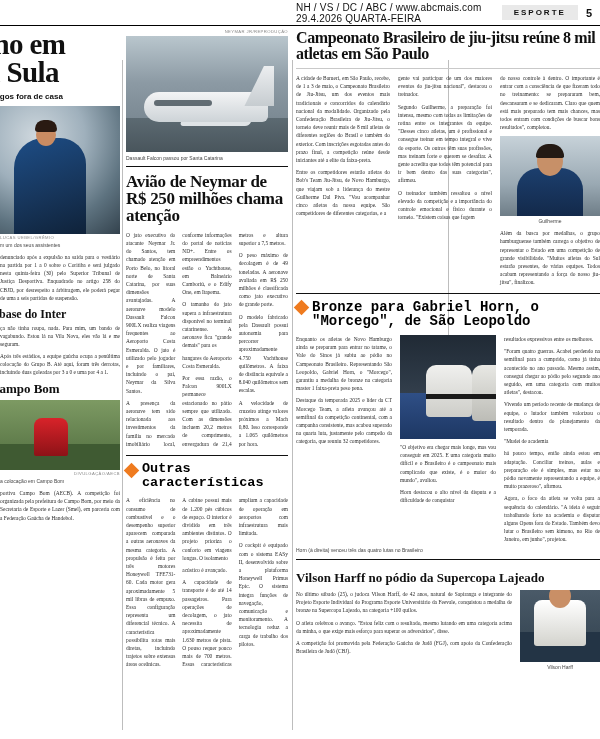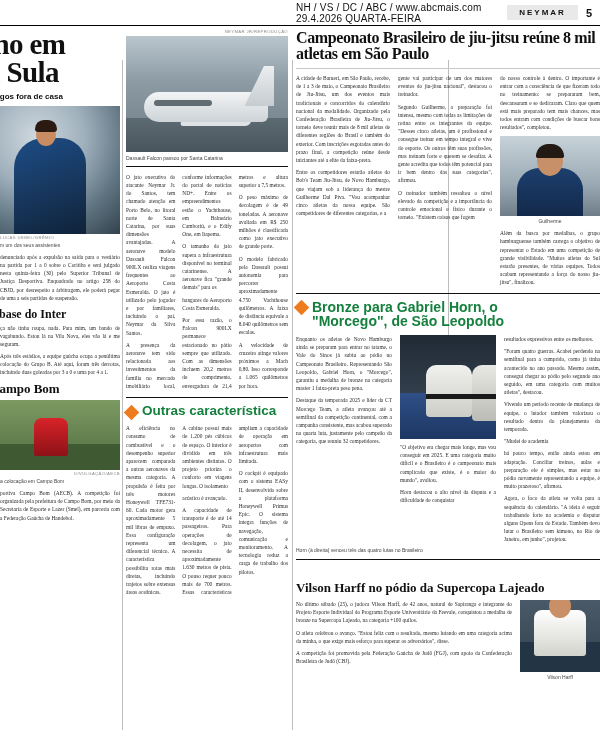--- a/index.html
+++ b/index.html
@@ -165,32 +165,32 @@
 
   
   .orange-head { display:flex; align-items:flex-start; gap:5px; }
   .diamond {
     width:11px; height:11px; background:#ef7b1f; transform:rotate(45deg);
     flex:0 0 auto; margin-top:3px;
   }
   .orange-head-2 .diamond { margin-top:2px; }
 
   .kicker-orange {
-    font-family:Liberation Sans, sans-serif; font-weight:bold;
-    color:#15803d; font-size:13.5px; line-height:1.05;
+    font-family:Liberation Mono, monospace; font-weight:bold;
+    color:#000000; font-size:13.5px; line-height:1.05;
   }
   .cols3 { column-count:3; column-gap:7px; }
 </style>
 </head>
 <body>
 
 <div class="masthead">
   <div class="mast-left">NH / VS / DC / ABC / www.abcmais.com  29.4.2026  QUARTA-FEIRA</div>
   <div class="mast-spacer"></div>
-  <div class="mast-section">NEYMAR</div>
+  <div class="mast-section">ESPORTE</div>
   <div class="mast-page">5</div>
 </div>
 
 <div class="page">
 
   <div class="vrule" style="left:122px; height:670px;"></div>
   <div class="vrule" style="left:292px; height:670px;"></div>
   <div class="vrule" style="left:448px; height:300px;"></div>
 
   <div class="col c1">
@@ -234,37 +234,38 @@
       <div class="ground"></div>
       <div class="wing"></div>
       <div class="fuse"></div>
       <div class="tail"></div>
       <div class="win"></div>
     </div>
     <div class="caption" style="margin-top:3px;">Dassault Falcon passou por Santa Catarina</div>
 
     <div class="rule" style="margin-top:4px;"></div>
 
+    <div class="hl-big" style="margin-top:6px;">Avião de Neymar de R$ 250 milhões chama atenção</div>
 
     <div class="cols3" style="margin-top:6px;">
       <div class="body-txt">O jato executivo do atacante Neymar Jr. do Santos, tem chamado atenção em Porto Belo, no litoral norte de Santa Catarina, por suas dimensões avantajadas. A aeronave modelo Dassault Falcon 900LX realiza viagens frequentes ao Aeroporto Costa Esmeralda. O jato é utilizado pelo jogador e por familiares, incluindo o pai, Neymar da Silva Santos.</div>
       <div class="body-txt" style="margin-top:4px;">A presença da aeronave tem sido relacionada aos investimentos da família no mercado imobiliário local, conforme informações do portal de notícias ND+. Entre os empreendimentos estão o Yachthouse, em Balneário Camboriú, e o Edify One, em Itapema.</div>
       <div class="body-txt" style="margin-top:4px;">O tamanho do jato supera a infraestrutura disponível no terminal catarinense. A aeronave fica "grande demais" para os</div>
       <div class="body-txt" style="margin-top:4px;">hangares do Aeroporto Costa Esmeralda.</div>
       <div class="body-txt" style="margin-top:4px;">Por essa razão, o Falcon 900LX permanece estacionado no pátio sempre que utilizado. Com as dimensões incluem 20,2 metros de comprimento, envergadura de 21,4 metros e altura superior a 7,5 metros.</div>
       <div class="body-txt" style="margin-top:4px;">O peso máximo de decolagem é de 49 toneladas. A aeronave avaliada em R$ 250 milhões é classificada como jato executivo de grande porte.</div>
       <div class="body-txt" style="margin-top:4px;">O modelo fabricado pela Dassault possui autonomia para percorrer aproximadamente 4.750 Vachthouse quilômetros. A faixa de distância equivale a 8.040 quilômetros sem escalas.</div>
       <div class="body-txt" style="margin-top:4px;">A velocidade de cruzeiro atinge valores próximos a Mach 0,80. Isso corresponde a 1.065 quilômetros por hora.</div>
     </div>
 
     <div class="rule" style="margin-top:7px;"></div>
 
     <div class="orange-head" style="margin-top:6px;">
       <div class="diamond"></div>
-      <div class="kicker-orange">Outras característica</div>
+      <div class="kicker-orange">Outras características</div>
     </div>
 
     <div class="cols3" style="margin-top:6px;">
       <div class="body-txt">A eficiência no consumo de combustível e o desempenho superior aparecem comparada a outras aeronaves da mesma categoria. A propulsão é feita por três motores Honeywell TFE731-60. Cada motor gera aproximadamente 5 mil libras de empuxo. Essa configuração representa um diferencial técnico. A característica possibilita rotas mais diretas, incluindo trajetos sobre extensas áreas oceânicas.</div>
       <div class="body-txt" style="margin-top:4px;">A cabine possui mais de 1.200 pés cúbicos de espaço. O interior é dividido em três ambientes distintos. O projeto prioriza o conforto em viagens longas. O isolamento</div>
       <div class="body-txt" style="margin-top:4px;">acústico é avançado.</div>
       <div class="body-txt" style="margin-top:4px;">A capacidade de transporte é de até 14 passageiros. Para operações de decolagem, o jato necessita de aproximadamente 1.630 metros de pista. O pouso requer pouco mais de 700 metros. Essas características ampliam a capacidade de operação em aeroportos com infraestrutura mais limitada.</div>
       <div class="body-txt" style="margin-top:4px;">O cockpit é equipado com o sistema EASy II, desenvolvido sobre a plataforma Honeywell Primus Epic. O sistema integra funções de navegação, comunicação e monitoramento. A tecnologia reduz a carga de trabalho dos pilotos.</div>
     </div>
   </div>
@@ -331,21 +332,21 @@
         <div class="body-txt" style="margin-top:4px;">"Mudei de academia</div>
         <div class="body-txt" style="margin-top:4px;">há pouco tempo, então ainda estou em adaptação. Conciliar treinos, aulas e preparação ele é simples, mas estar no pódio novamente representando a equipe, é muito prazeroso", afirmou.</div>
         <div class="body-txt" style="margin-top:4px;">Agora, o foco da atleta se volta para a sequência do calendário. "A ideia é seguir trabalhando forte na academia e disputar alguns Opens fora do Estado. Também devo lutar o Brasileiro sem kimono, no Rio de Janeiro, em junho", projetou.</div>
       </div>
     </div>
 
     <div class="caption" style="margin-top:3px;">Horn (à direita) venceu três das quatro lutas no Brasileiro</div>
 
     <div class="rule" style="margin-top:6px;"></div>
 
-    <div class="hl-med" style="margin-top:21px; font-size:13px;">Vilson Harff no pódio da Supercopa Lajeado</div>
+    <div class="hl-med" style="margin-top:11px; font-size:13px;">Vilson Harff no pódio da Supercopa Lajeado</div>
 
     <div style="display:flex; gap:8px; margin-top:5px;">
       <div style="flex:1;">
         <div class="body-txt">No último sábado (25), o judoca Vilson Harff, de 42 anos, natural de Sapiranga e integrante do Projeto Esporte Individual do Programa Esporte Universitário da Feevale, conquistou a medalha de bronze na Supercopa Lajeado, na categoria +100 quilos.</div>
         <div class="body-txt" style="margin-top:4px;">O atleta celebrou o avanço. "Estou feliz com o resultado, mesmo lutando em uma categoria acima da minha, o que exige mais esforço para superar os adversários", disse.</div>
         <div class="body-txt" style="margin-top:4px;">A competição foi promovida pela Federação Gaúcha de Judô (FGJ), com apoio da Confederação Brasileira de Judô (CBJ).</div>
       </div>
       <div style="width:80px;">
         <div class="photo ph-judo" style="height:72px;">
           <div class="podium"></div>

